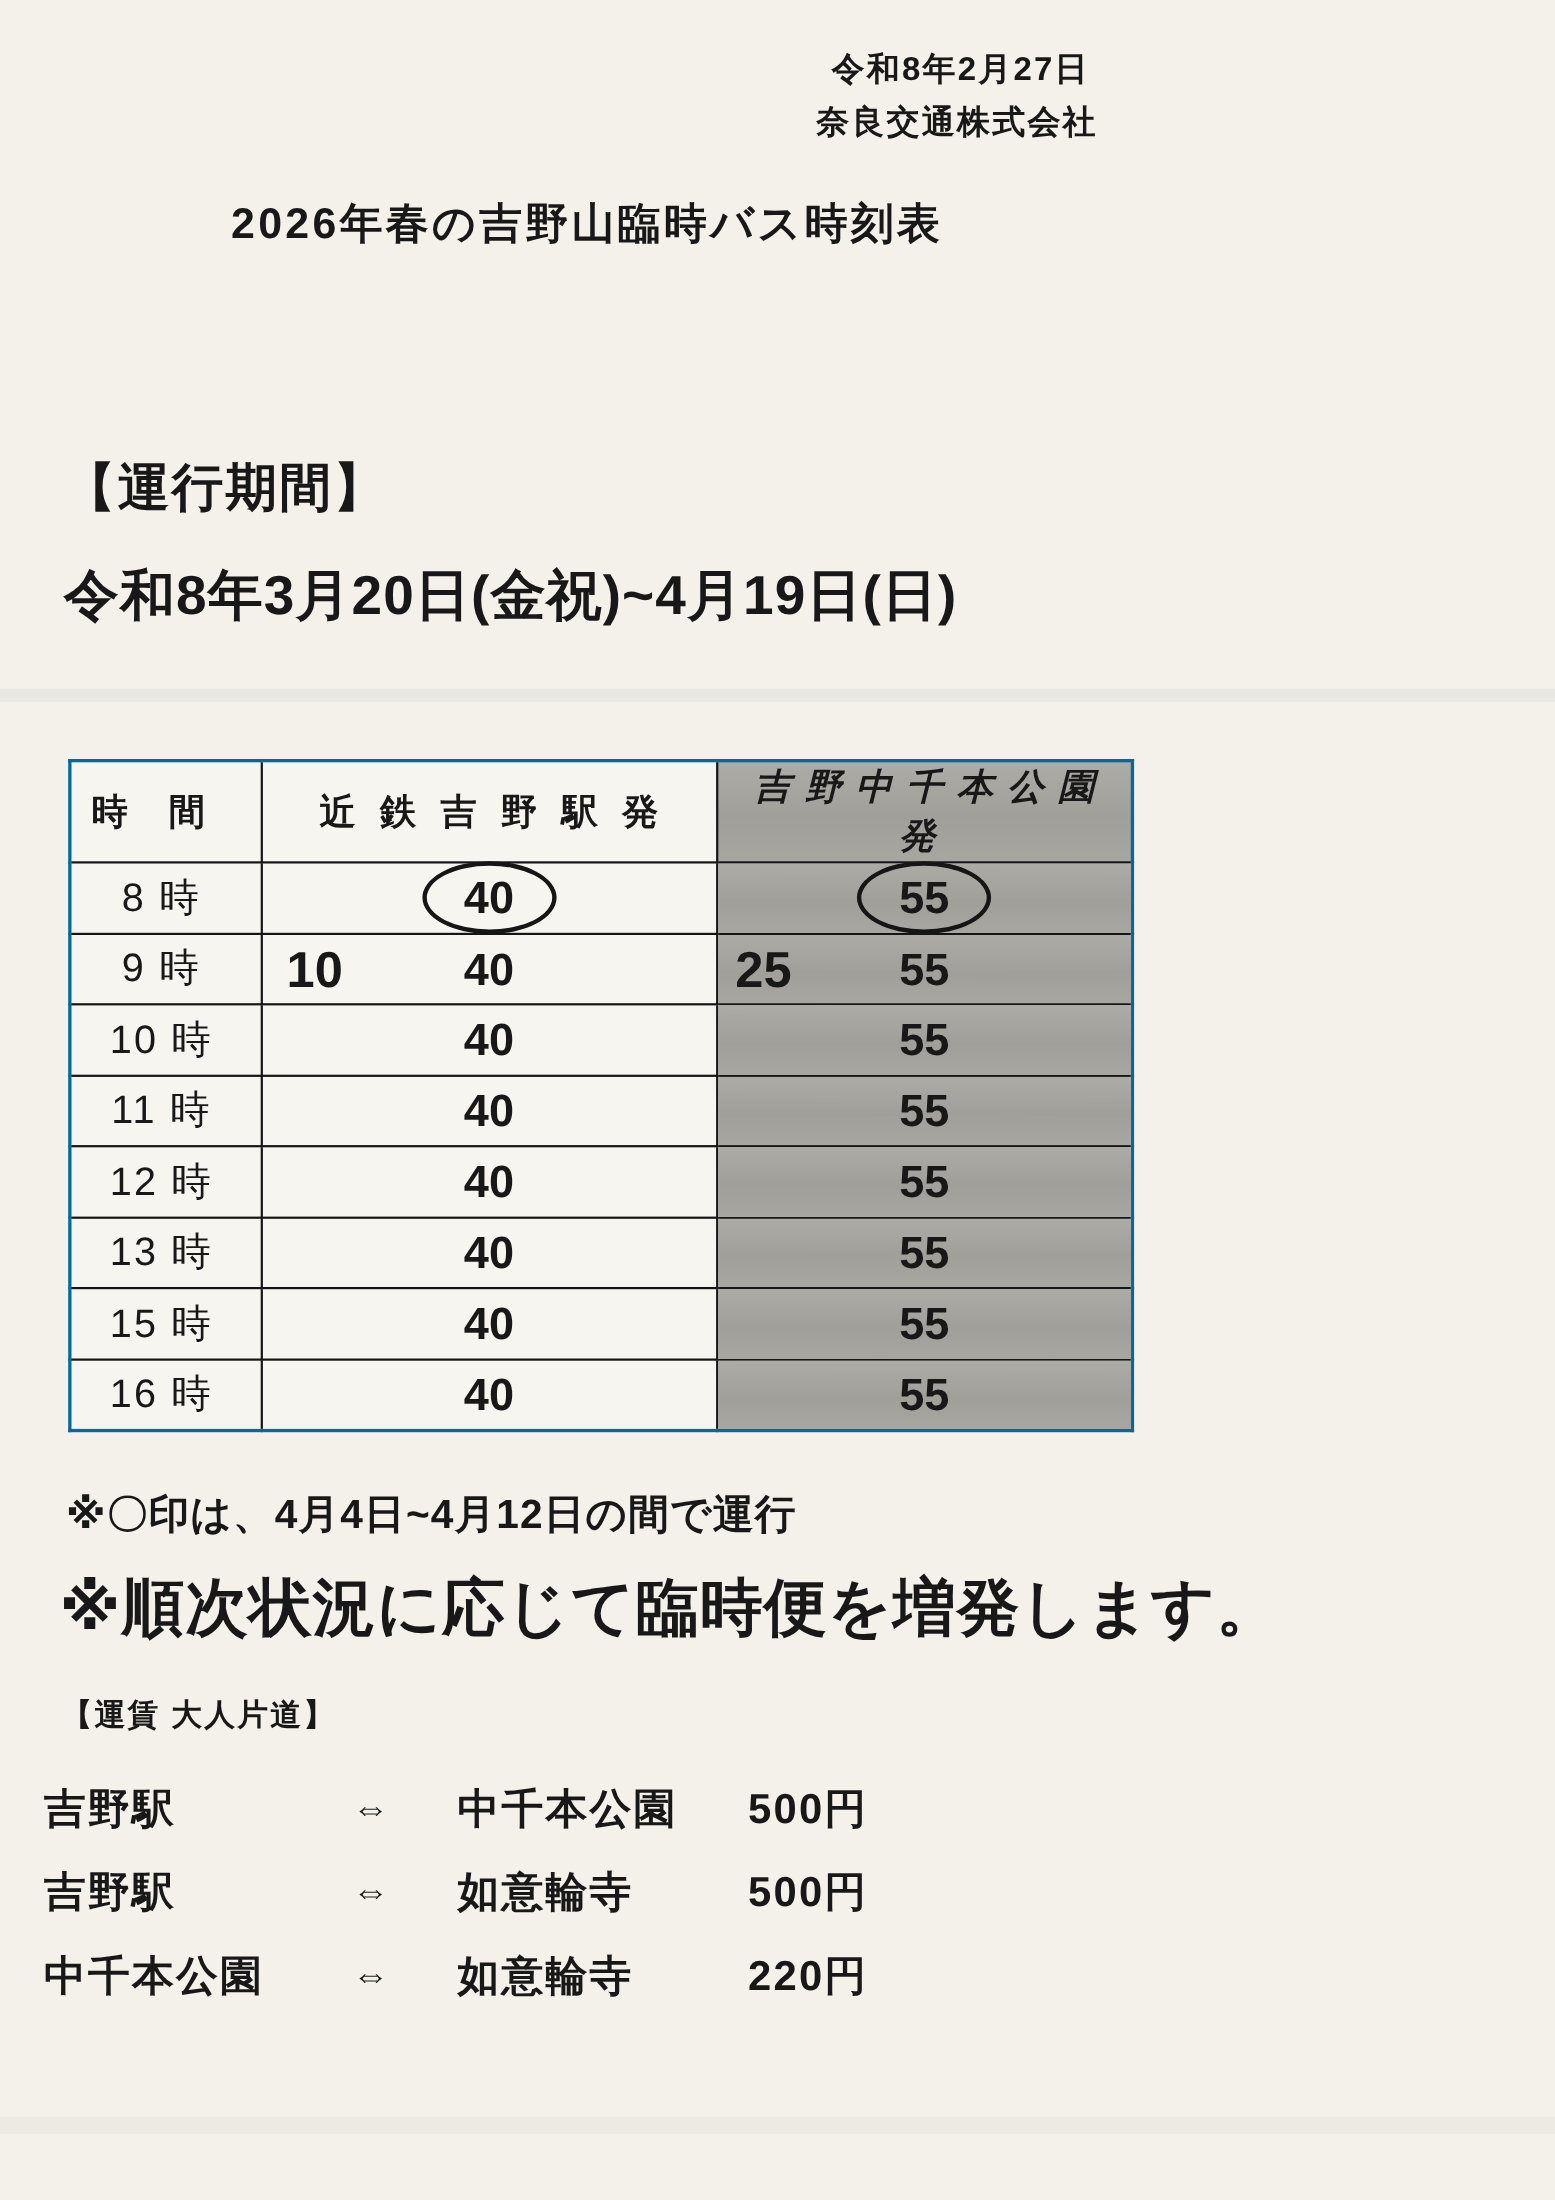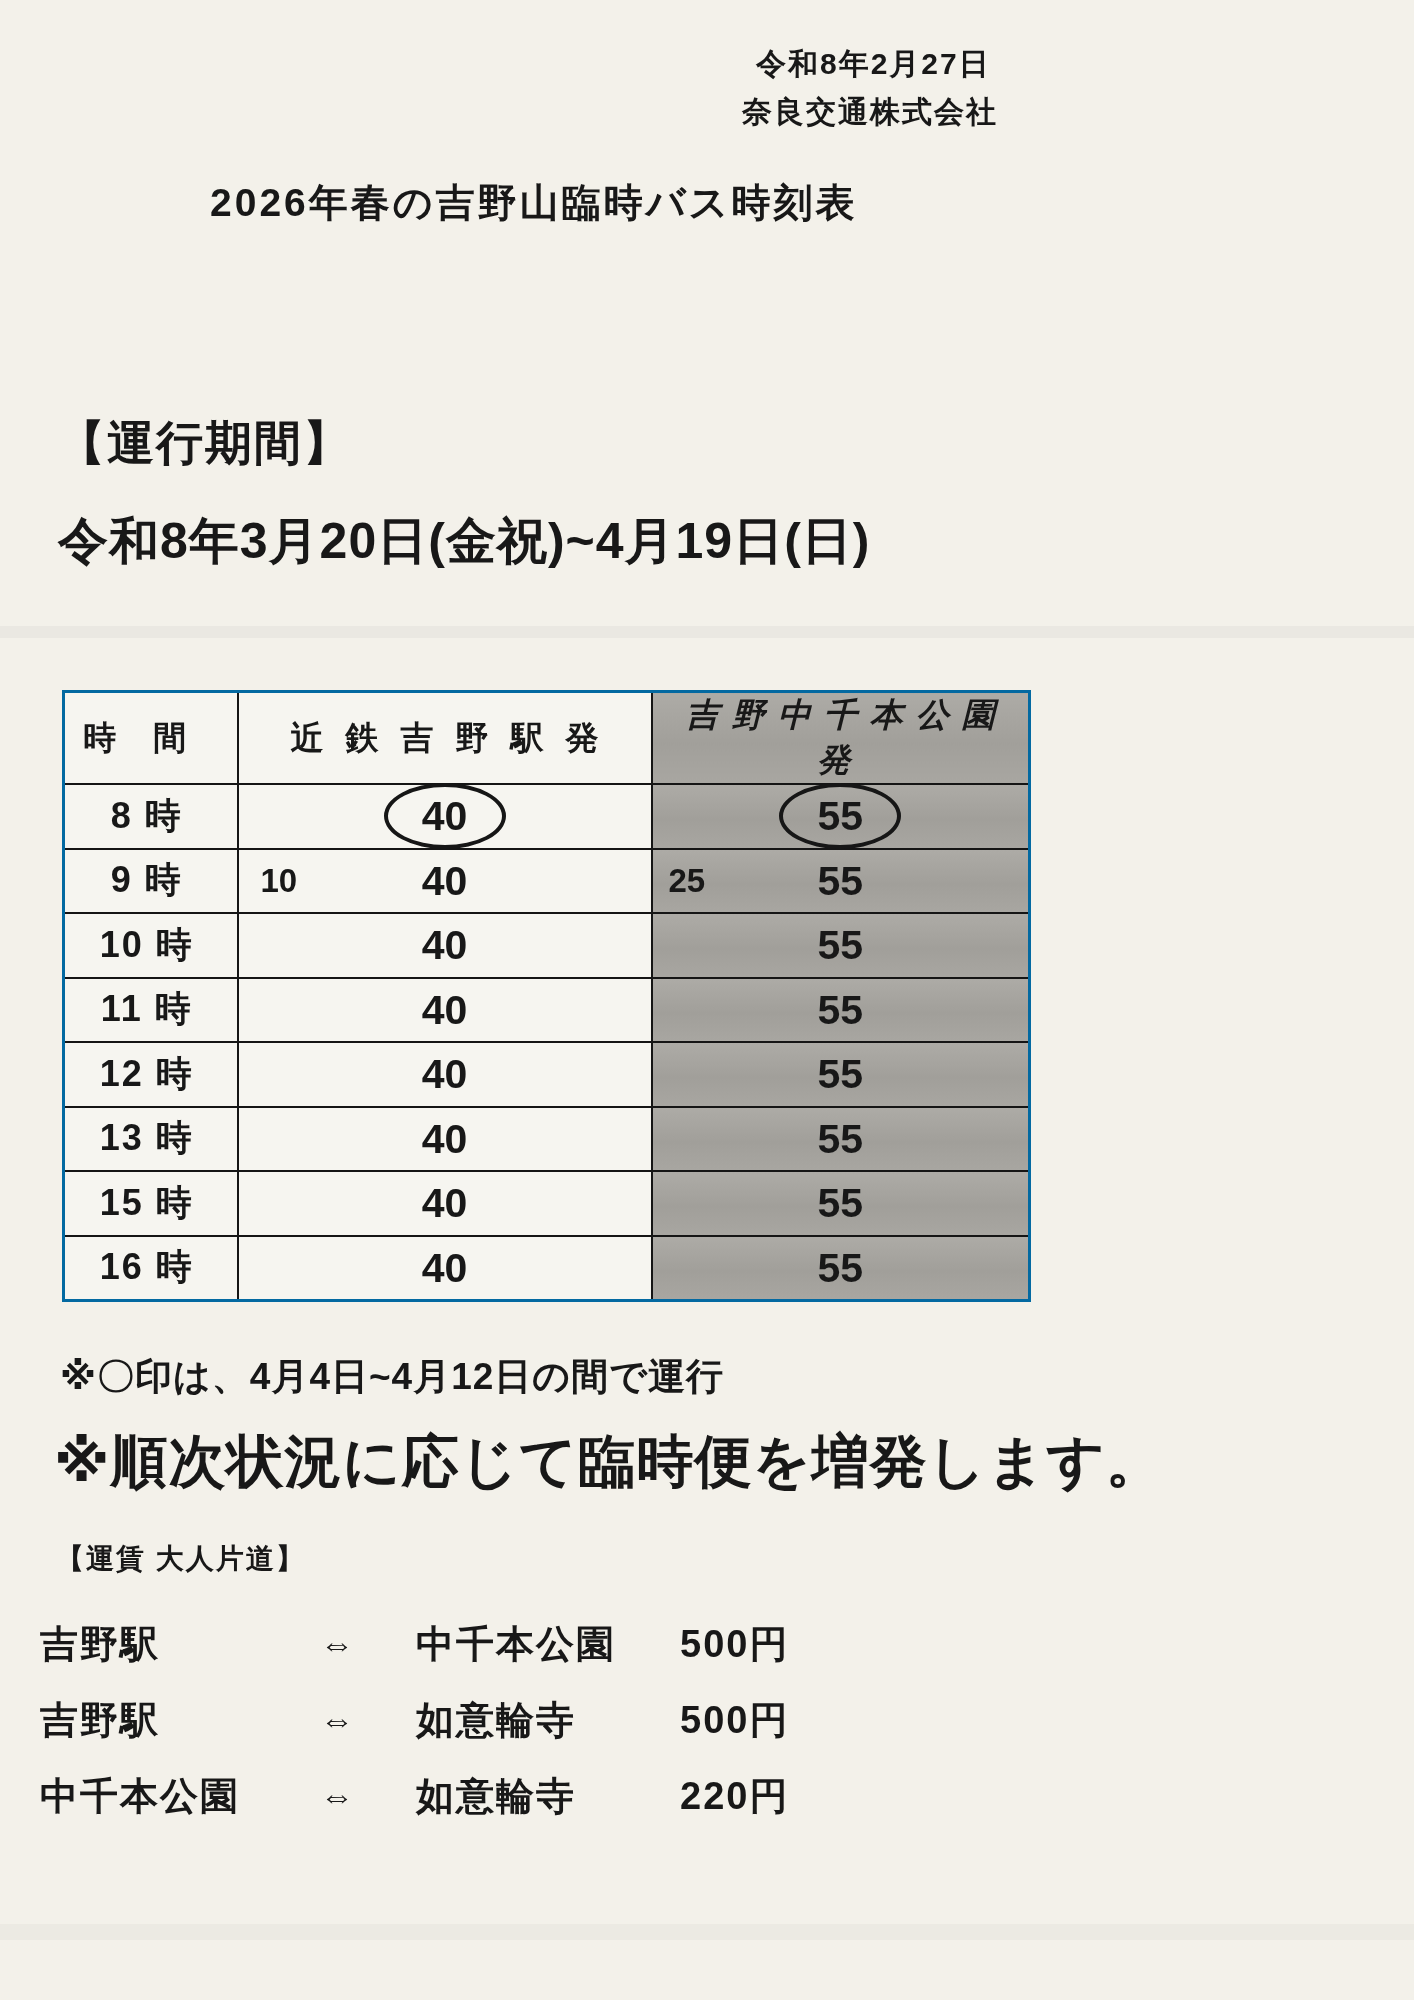--- a/index.html
+++ b/index.html
@@ -57,24 +57,24 @@
   th.h-hour{letter-spacing:14px;text-indent:10px;padding-right:28px;}
   th.h-station{letter-spacing:22px;text-indent:22px;}
   th.h-park{letter-spacing:13px;text-indent:13px;font-style:italic;}
   th.shaded,td.shaded{
     background:linear-gradient(180deg,#adaba6 0%,#a19f9a 55%,#a8a6a1 100%);
   }
   .timetable td{
     height:62.5px;font-size:41px;font-weight:700;text-align:center;vertical-align:middle;
     position:relative;
   }
-  td.c-hour{font-size:36px;font-weight:700;padding-right:8px;letter-spacing:2px;}
+  td.c-hour{font-size:36px;font-weight:400;padding-right:8px;letter-spacing:2px;}
   .early{
     position:absolute;left:22px;top:50%;transform:translateY(-50%);
-    font-size:33px;font-weight:700;
+    font-size:46px;font-weight:700;
   }
   td.c-park .early{left:16px;}
   .main-min{
     display:inline-flex;align-items:center;justify-content:center;
     min-width:112px;height:56px;line-height:56px;
   }
   .main-min.circled{
     border:4px solid #161616;border-radius:50%;
     width:114px;height:58px;margin:-8px 0;
     background:transparent;

